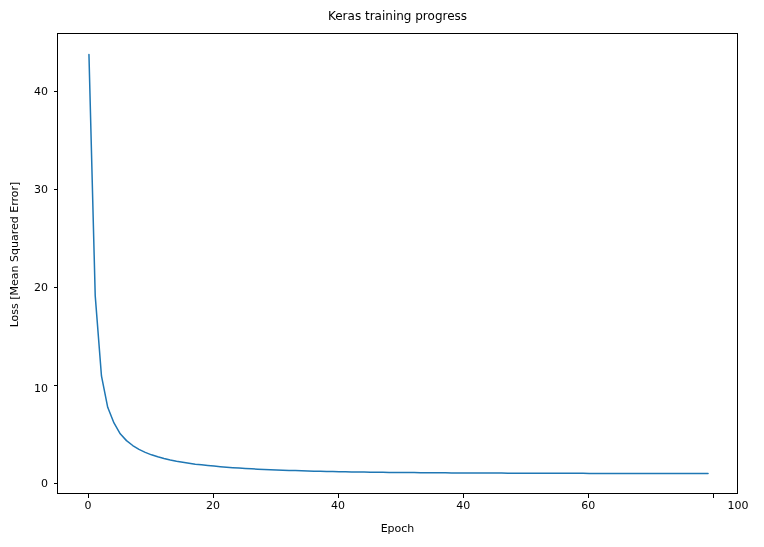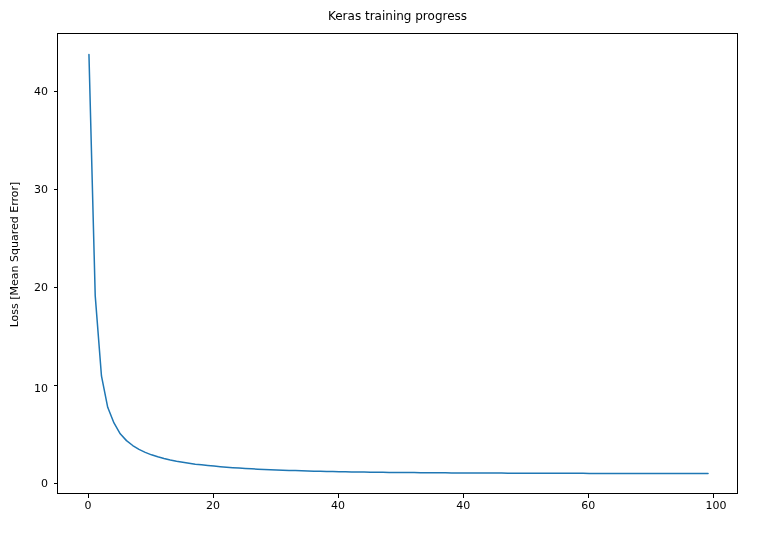--- a/index.html
+++ b/index.html
@@ -128,23 +128,24 @@
       <div class="tick-label-y" style="top: 286.77px;">20</div>
       <div class="tick-label-y" style="top: 188.79px; text-align: center;">30</div>
       <div class="tick-label-y" style="top: 90.8087px;">40</div>
     </div>
   <div id="x-tick-labels">
       <div class="tick-label-x" style="left: 87.9545px;">0</div>
       <div class="tick-label-x" style="left: 213.023px;">20</div>
       <div class="tick-label-x" style="left: 338.092px;">40</div>
       <div class="tick-label-x" style="left: 463.161px;">40</div>
       <div class="tick-label-x" style="left: 588.23px;">60</div>
-      <div class="tick-label-x" style="left: 716px;">100</div>
+      <div class="tick-label-x" style="left: 738px;">100</div>
     </div>
 
+  <div id="x-axis-label">Epoch</div>
   <div id="y-axis-label">Loss [Mean Squared Error]</div>
 
 <div class="tick-mark" style="left: 53.5px; top: 483px; width: 3.5px; height: 1px;"></div>
     <div class="tick-mark" style="left: 53.5px; top: 385px; width: 3.5px; height: 1px;"></div>
     <div class="tick-mark" style="left: 53.5px; top: 287px; width: 3.5px; height: 1px;"></div>
     <div class="tick-mark" style="left: 53.5px; top: 189px; width: 3.5px; height: 1px;"></div>
     <div class="tick-mark" style="left: 53.5px; top: 91px; width: 3.5px; height: 1px;"></div>
     <div class="tick-mark" style="left: 88px; top: 494px; width: 1px; height: 3.5px;"></div>
     <div class="tick-mark" style="left: 213px; top: 494px; width: 1px; height: 3.5px;"></div>
     <div class="tick-mark" style="left: 338px; top: 494px; width: 1px; height: 3.5px;"></div>

